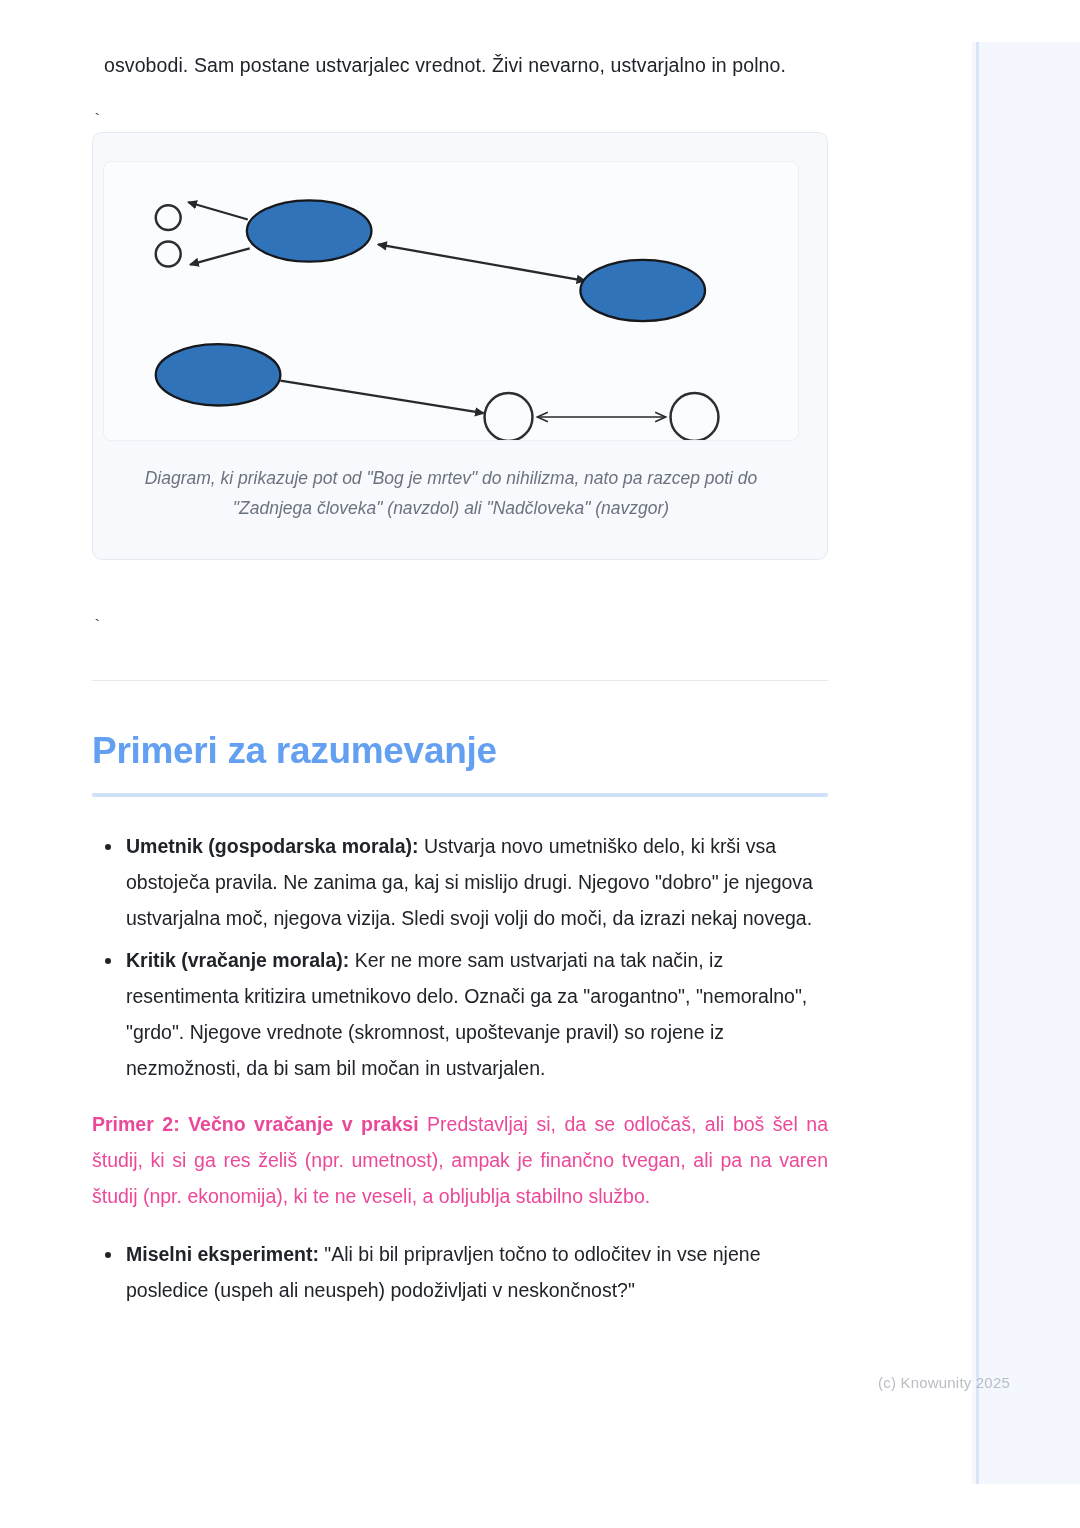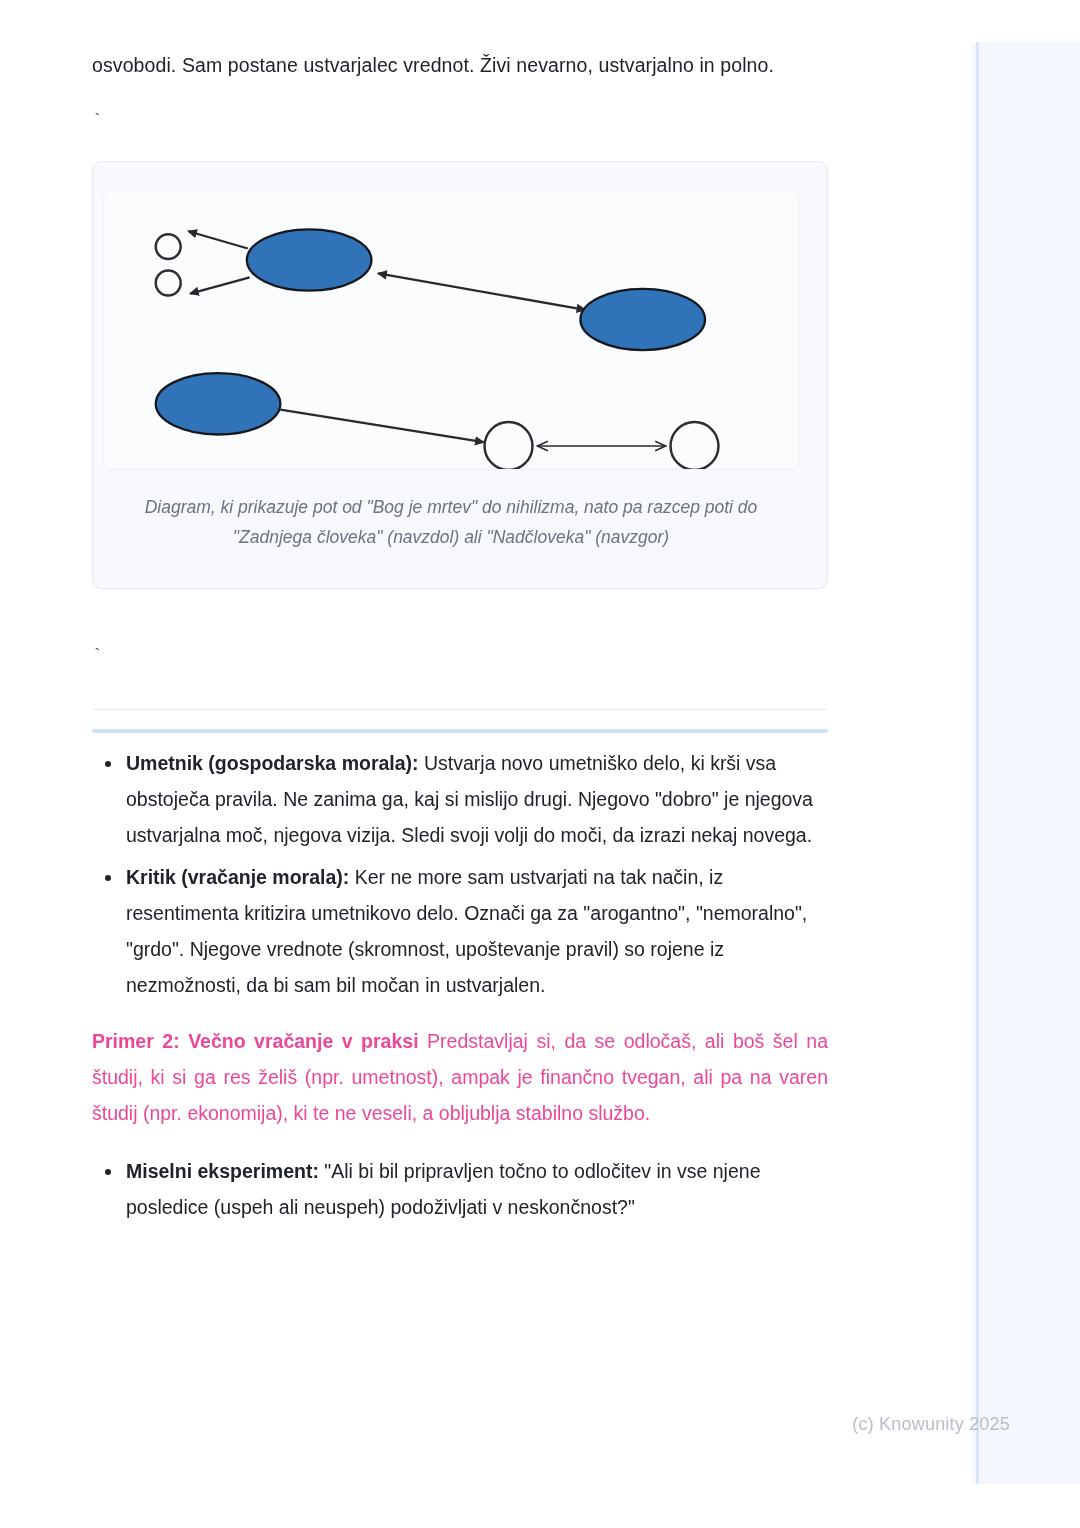--- a/index.html
+++ b/index.html
@@ -149,43 +149,43 @@
     font-size: 19.5px;
     line-height: 36px;
     color: #ec4899;
     margin: 0;
     text-align: justify;
   }
 
   .footer-note {
     position: absolute;
     right: 70px;
-    top: 1414px;
-    font-size: 18px;
+    top: 1374px;
+    font-size: 15px;
     color: #b9bdc4;
     letter-spacing: 0.2px;
   }
 
   
   svg.diagram { display: block; width: 100%; height: 100%; }
 </style>
 </head>
 <body>
 
 <div class="edge-band"></div>
 <div class="edge-rule"></div>
 
 <div class="page">
   <div class="content">
 
-    <p class="body-text" style="margin-top:47px;">osvobodi. Sam postane ustvarjalec vrednot. Živi nevarno, ustvarjalno in polno.</p>
+    <p class="body-text" style="margin-top:47px;margin-left:12px;">osvobodi. Sam postane ustvarjalec vrednot. Živi nevarno, ustvarjalno in polno.</p>
 
     <p class="tick" style="margin-top:27px;">`</p>
 
-    <div class="figure-card" style="margin-top:29px;padding-left:10px;">
+    <div class="figure-card" style="padding-left:10px;">
 
       <div class="figure-inner">
         <svg class="diagram" viewBox="0 0 676 290" preserveAspectRatio="xMidYMid meet">
           <defs>
             <marker id="ah" markerWidth="11" markerHeight="11" refX="9" refY="5.5" orient="auto" markerUnits="userSpaceOnUse">
               <path d="M0,0.6 L10.5,5.5 L0,10.4 Z" fill="#26292e"></path>
             </marker>
             <marker id="ahs" markerWidth="11" markerHeight="11" refX="1.5" refY="5.5" orient="auto" markerUnits="userSpaceOnUse">
               <path d="M10.5,0.6 L0,5.5 L10.5,10.4 Z" fill="#26292e"></path>
             </marker>
@@ -219,25 +219,26 @@
         </svg>
       </div>
 
       <div class="figure-caption">Diagram, ki prikazuje pot od "Bog je mrtev" do nihilizma, nato pa razcep poti do "Zadnjega človeka" (navzdol) ali "Nadčloveka" (navzgor)</div>
     </div>
 
     <p class="tick" style="margin-top:56px;">`</p>
 
     <div class="divider" style="margin-top:42px;"></div>
 
+    <h2 class="section-heading" style="margin-top:47px;">Primeri za razumevanje</h2>
 
     <div class="heading-rule" style="margin-top:19px;"></div>
 
 
-    <ul class="bullets" style="margin-top:12px;">
+    <ul class="bullets" style="margin-top:31px;">
       <li>
         <span class="b">Umetnik (gospodarska morala):</span><span> Ustvarja novo umetniško delo, ki krši vsa obstoječa pravila. Ne zanima ga, kaj si mislijo drugi. Njegovo "dobro" je njegova ustvarjalna moč, njegova vizija. Sledi svoji volji do moči, da izrazi nekaj novega.</span>
       </li>
       <li style="margin-top:6px;">
         <span class="b">Kritik (vračanje morala):</span><span> Ker ne more sam ustvarjati na tak način, iz resentimenta kritizira umetnikovo delo. Označi ga za "arogantno", "nemoralno", "grdo". Njegove vrednote (skromnost, upoštevanje pravil) so rojene iz nezmožnosti, da bi sam bil močan in ustvarjalen.</span>
       </li>
     </ul>
 
     <p class="justified" style="margin-top:20px;">
       <span class="b">Primer 2: Večno vračanje v praksi</span><span> Predstavljaj si, da se odločaš, ali boš šel na študij, ki si ga res želiš (npr. umetnost), ampak je finančno tvegan, ali pa na varen študij (npr. ekonomija), ki te ne veseli, a obljublja stabilno službo.</span>

